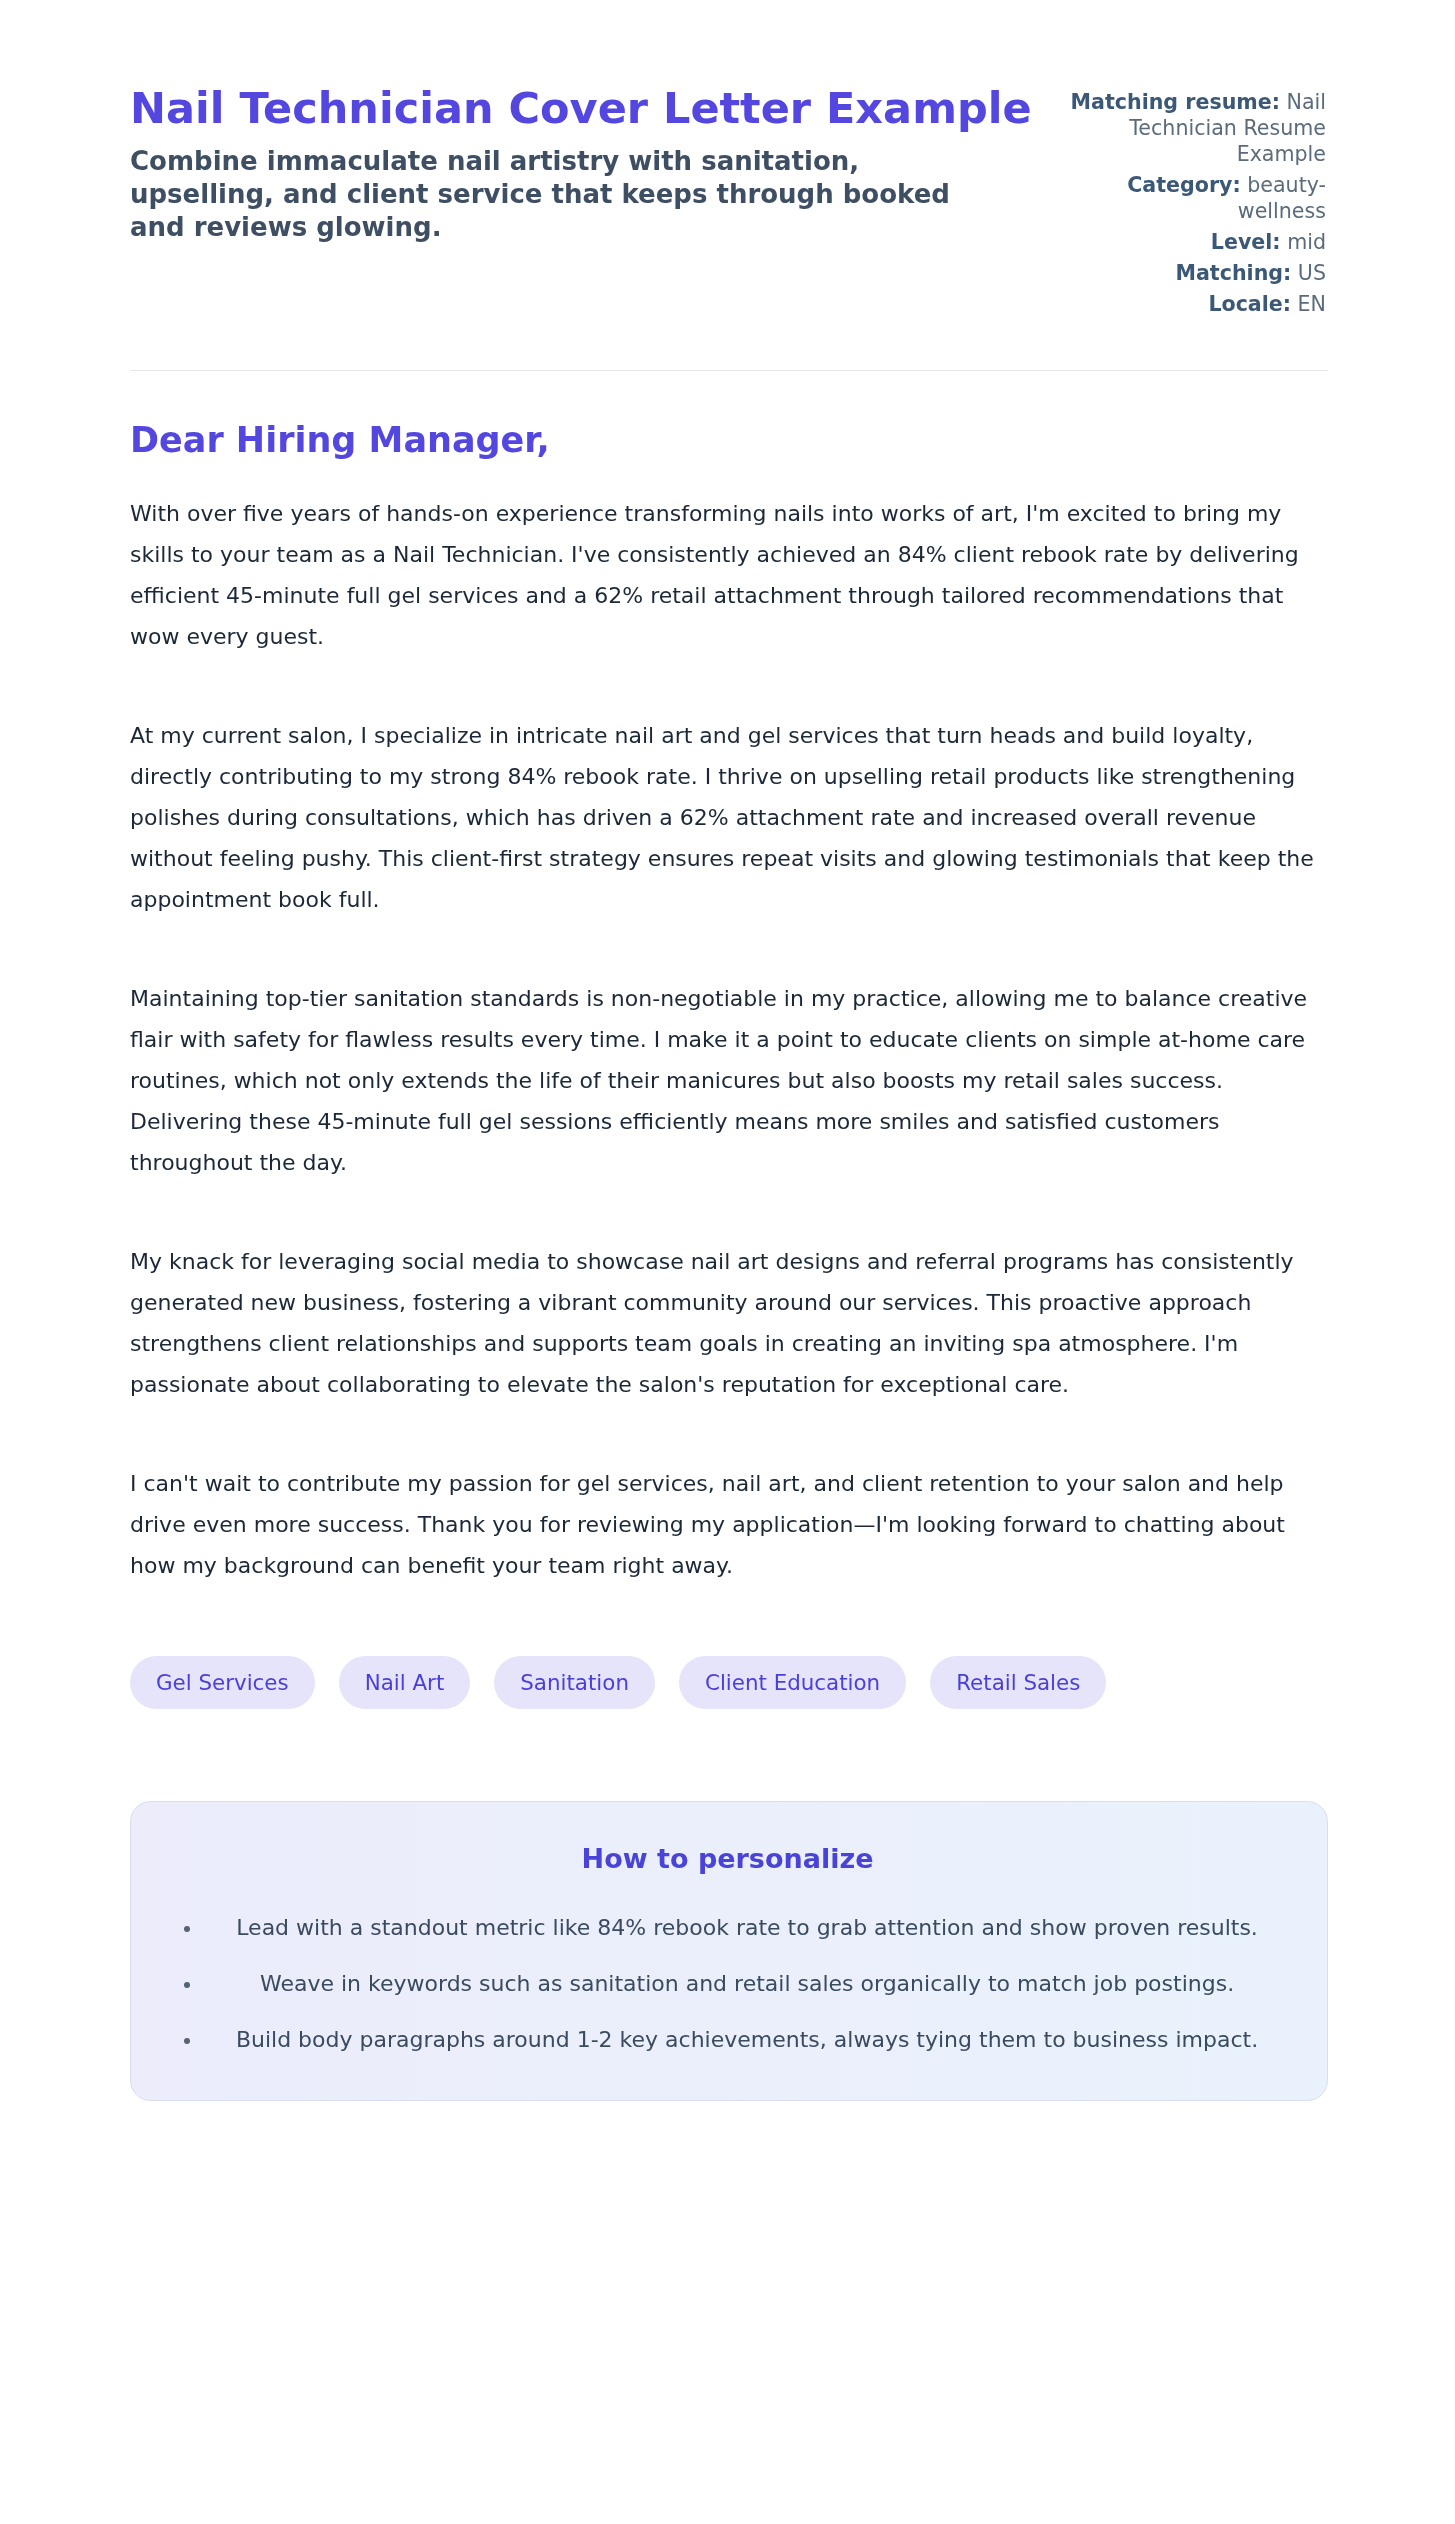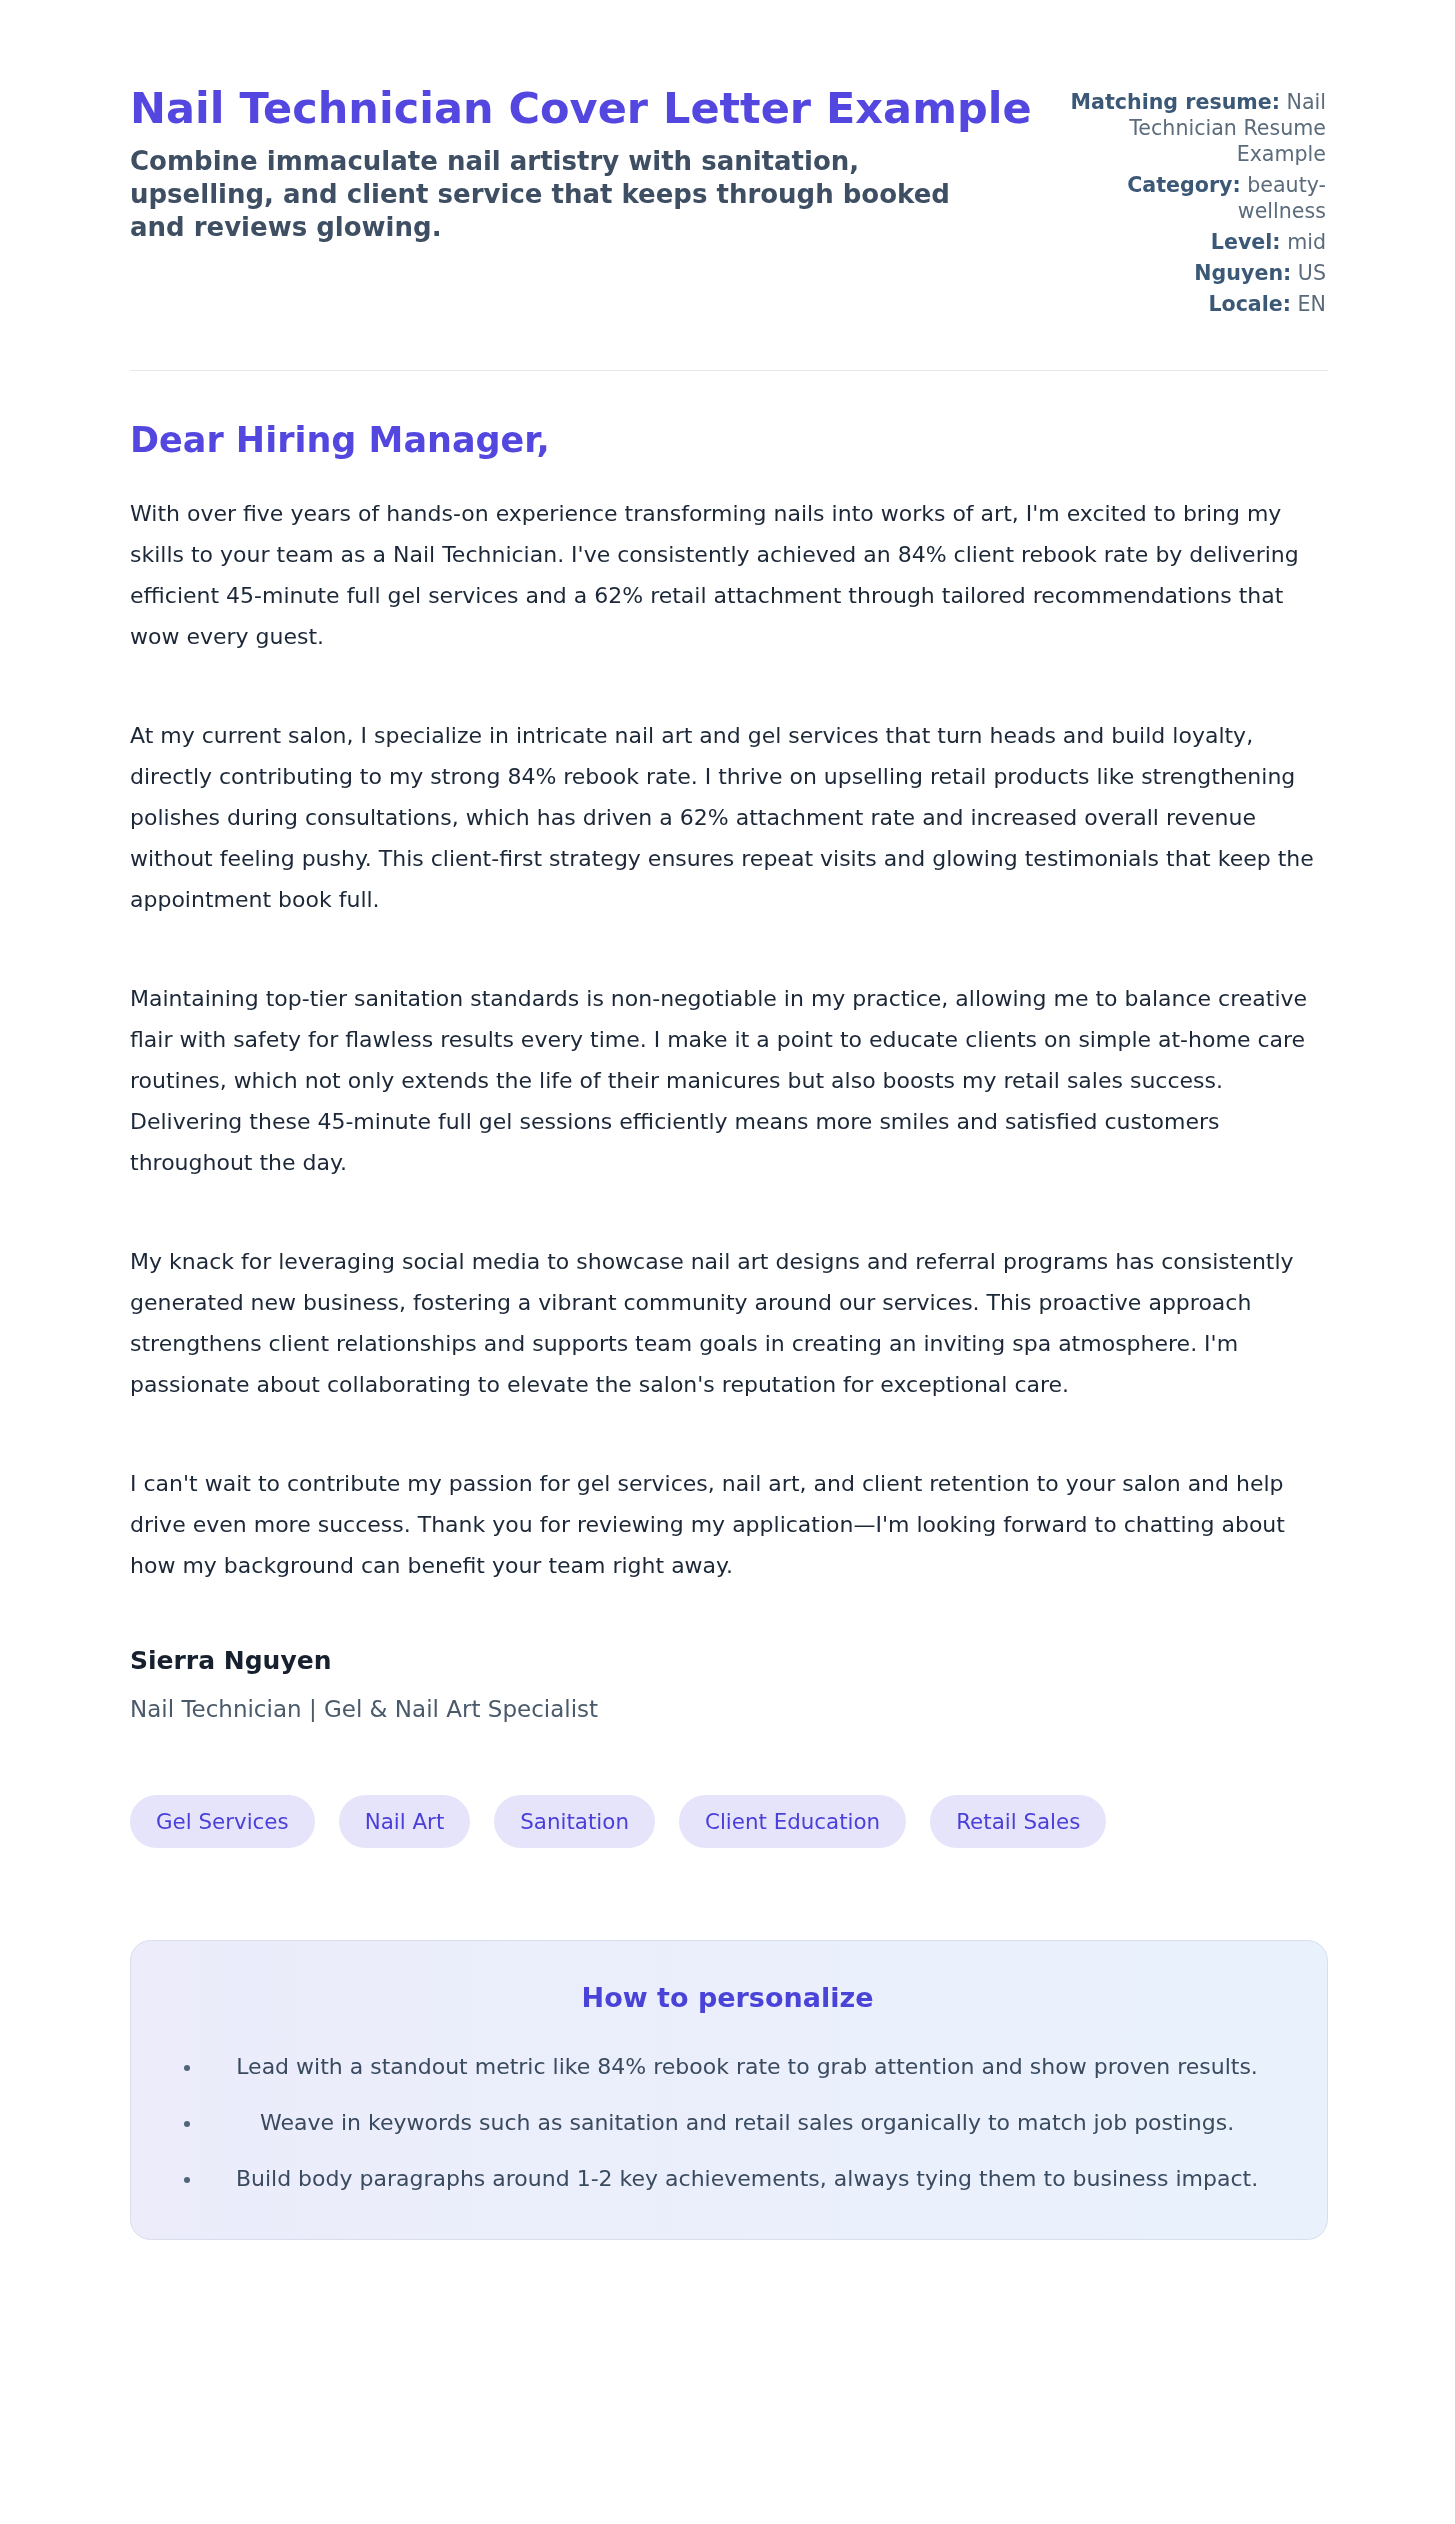--- a/index.html
+++ b/index.html
@@ -141,44 +141,40 @@
       </div>
       <div class="meta-row">
         <span class="meta-label">Category:</span>
         <span class="meta-value">beauty-wellness</span>
       </div>
       <div class="meta-row">
         <span class="meta-label">Level:</span>
         <span class="meta-value">mid</span>
       </div>
       <div class="meta-row">
-        <span class="meta-label">Nguyen:</span>
+        <span class="meta-label">Matching:</span>
         <span class="meta-value">US</span>
       </div>
       <div class="meta-row">
         <span class="meta-label">Locale:</span>
         <span class="meta-value">EN</span>
       </div>
     </aside>
   </header>
 
   <hr class="divider">
 
   <section>
     <p class="greeting">Dear Hiring Manager,</p>
     <p class="letter-paragraph">With over five years of hands-on experience transforming nails into works of art, I'm excited to bring my skills to your team as a Nail Technician. I've consistently achieved an 84% client rebook rate by delivering efficient 45-minute full gel services and a 62% retail attachment through tailored recommendations that wow every guest.</p>
     <p class="letter-paragraph">At my current salon, I specialize in intricate nail art and gel services that turn heads and build loyalty, directly contributing to my strong 84% rebook rate. I thrive on upselling retail products like strengthening polishes during consultations, which has driven a 62% attachment rate and increased overall revenue without feeling pushy. This client-first strategy ensures repeat visits and glowing testimonials that keep the appointment book full.</p>
     <p class="letter-paragraph">Maintaining top-tier sanitation standards is non-negotiable in my practice, allowing me to balance creative flair with safety for flawless results every time. I make it a point to educate clients on simple at-home care routines, which not only extends the life of their manicures but also boosts my retail sales success. Delivering these 45-minute full gel sessions efficiently means more smiles and satisfied customers throughout the day.</p>
     <p class="letter-paragraph">My knack for leveraging social media to showcase nail art designs and referral programs has consistently generated new business, fostering a vibrant community around our services. This proactive approach strengthens client relationships and supports team goals in creating an inviting spa atmosphere. I'm passionate about collaborating to elevate the salon's reputation for exceptional care.</p>
     <p class="letter-paragraph">I can't wait to contribute my passion for gel services, nail art, and client retention to your salon and help drive even more success. Thank you for reviewing my application—I'm looking forward to chatting about how my background can benefit your team right away.</p>
 
-    <div class="signature">
-      <p class="signature-name">Sierra Nguyen</p>
-      <p class="signature-title">Nail Technician | Gel &amp; Nail Art Specialist</p>
-    </div>
   </section>
 
   <div class="tags">
     <span class="tag-pill">Gel Services</span>
     <span class="tag-pill">Nail Art</span>
     <span class="tag-pill">Sanitation</span>
     <span class="tag-pill">Client Education</span>
     <span class="tag-pill">Retail Sales</span>
   </div>
 

